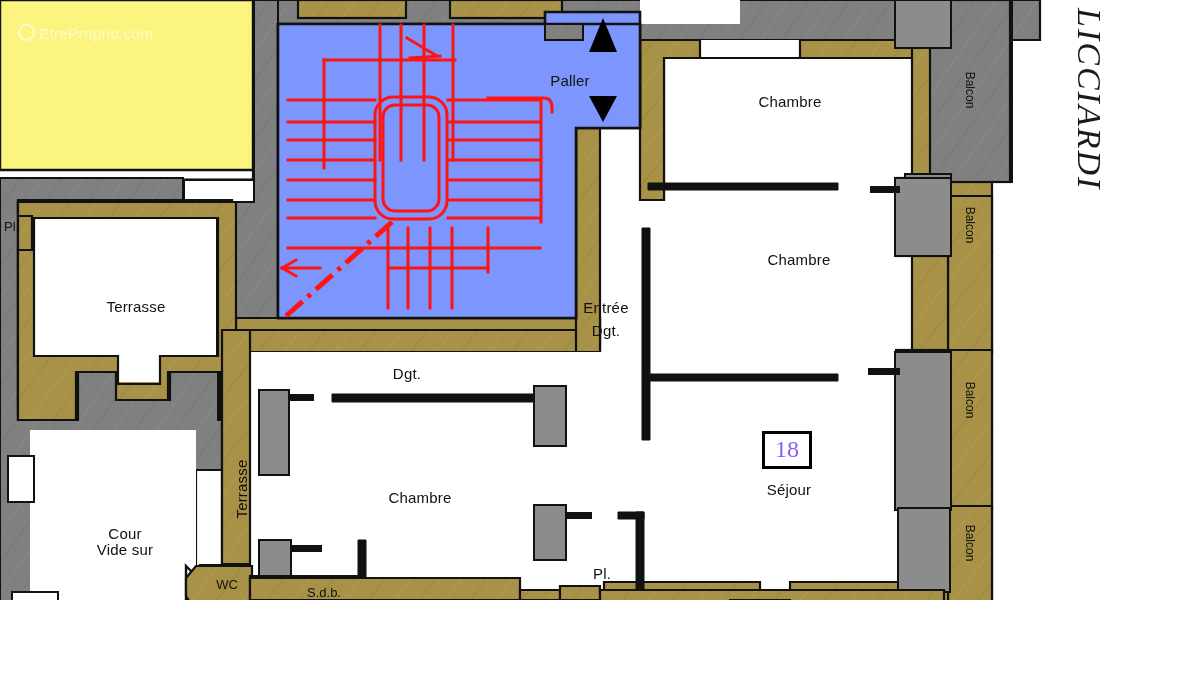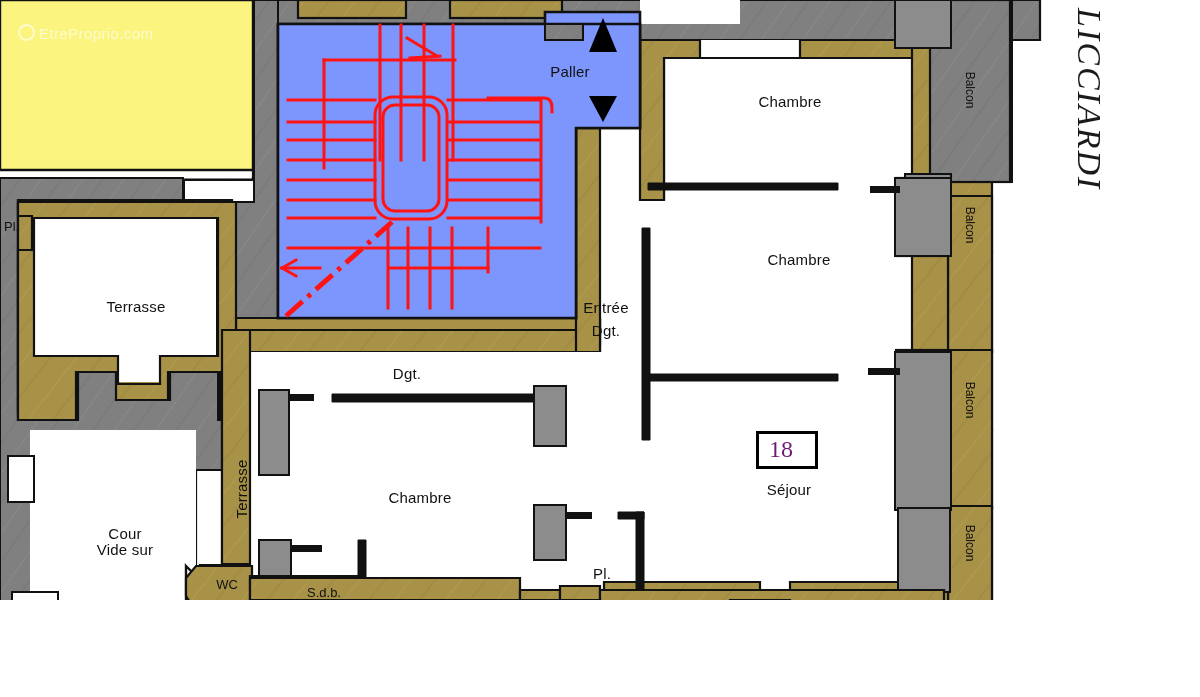--- a/index.html
+++ b/index.html
@@ -6,21 +6,21 @@
   body{font-family:"Liberation Sans", sans-serif;}
   #plan{position:relative;width:1200px;height:600px;overflow:hidden;background:#ffffff;}
   #plan svg{position:absolute;left:0;top:0;}
   .lbl{position:absolute;font-family:"Liberation Sans", sans-serif;color:#111111;white-space:nowrap;}
   .lbl.c{transform:translate(-50%,-50%);}
   .rot{transform-origin:center center;}
   .roomlabel{font-size:15px;letter-spacing:.2px;}
   .smalllabel{font-size:13px;}
   .balcon{font-size:12px;}
   .badge{position:absolute;border:3px solid #000;background:#fff;
-         font-size:24px;line-height:1;padding:3px 22px 5px 10px;color:#701a75;
+         font-size:24px;line-height:1;padding:3px 10px 5px 10px;color:#8b5cf6;
          transform:translate(-50%,-50%);font-family:"Liberation Serif", serif;}
   .wm{position:absolute;color:rgba(255,255,255,.62);font-size:15px;
       letter-spacing:.4px;white-space:nowrap;user-select:none;}
   .wmlogo{display:inline-block;width:13px;height:13px;border-radius:50%;
           border:2px solid rgba(255,255,255,.62);vertical-align:-2px;margin-right:4px;position:relative;}
   .brand{position:absolute;font-size:34px;letter-spacing:2px;color:#1a1a1a;
          font-family:"Liberation Serif", serif;font-style:italic;font-weight:300;
          transform-origin:left top;white-space:nowrap;}
 </style>
 </head>
@@ -323,21 +323,21 @@
 
   <div class="brand" style="left:1108px;top:8px;transform:rotate(90deg);">LICCIARDI</div>
 
   <div class="lbl c roomlabel" style="left:790px;top:101px;">Chambre</div>
   <div class="lbl c roomlabel" style="left:799px;top:259px;">Chambre</div>
   <div class="lbl c roomlabel" style="left:789px;top:489px;">Séjour</div>
   <div class="lbl c roomlabel" style="left:420px;top:497px;">Chambre</div>
   <div class="lbl c roomlabel" style="left:136px;top:306px;">Terrasse</div>
   <div class="lbl c roomlabel" style="left:125px;top:504px;margin-top:45px;">Vide sur</div>
   <div class="lbl c roomlabel" style="left:125px;top:533px;">Cour</div>
-  <div class="lbl c roomlabel" style="left:570px;top:71px;">Paller</div>
+  <div class="lbl c roomlabel" style="left:570px;top:80px;">Paller</div>
   <div class="lbl c roomlabel" style="left:606px;top:307px;">Entrée</div>
   <div class="lbl c roomlabel" style="left:606px;top:330px;">Dgt.</div>
   <div class="lbl c roomlabel" style="left:407px;top:373px;">Dgt.</div>
   <div class="lbl c roomlabel rot" style="left:241px;top:489px;transform:translate(-50%,-50%) rotate(-90deg);">Terrasse</div>
   <div class="lbl c smalllabel" style="left:227px;top:584px;">WC</div>
   <div class="lbl c smalllabel" style="left:324px;top:592px;">S.d.b.</div>
   <div class="lbl c roomlabel" style="left:602px;top:573px;">Pl.</div>
   <div class="lbl smalllabel" style="left:4px;top:219px;">Pl.</div>
 
   <div class="lbl c balcon rot" style="left:970px;top:90px;transform:translate(-50%,-50%) rotate(90deg);">Balcon</div>

